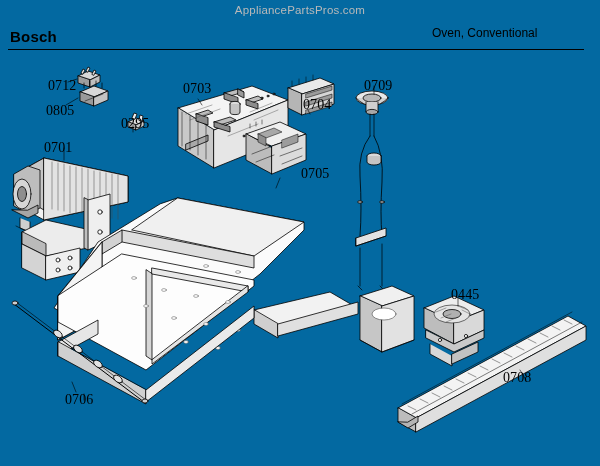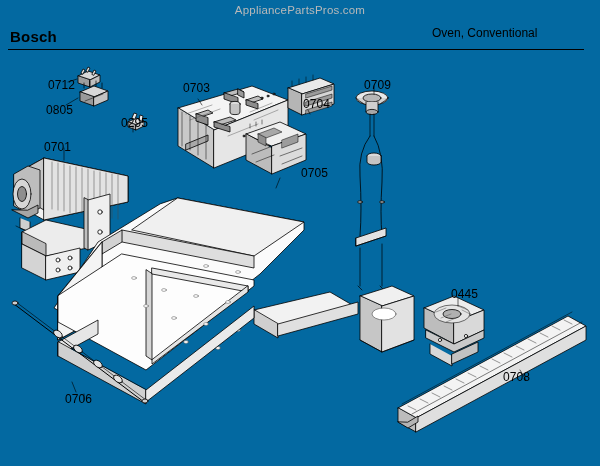--- a/index.html
+++ b/index.html
@@ -65,22 +65,22 @@
     top: 52px;
     width: 600px;
     height: 400px;
   }
   #diagram svg {
     display: block;
   }
   
   .callout {
     position: absolute;
-    font-size: 12px;
-    font-family: Liberation Sans, sans-serif;
+    font-size: 14px;
+    font-family: Liberation Serif, serif;
     color: #000;
     white-space: nowrap;
     letter-spacing: 0.1px;
   }
 </style>
 </head>
 <body>
 
 <div id="page">
 

